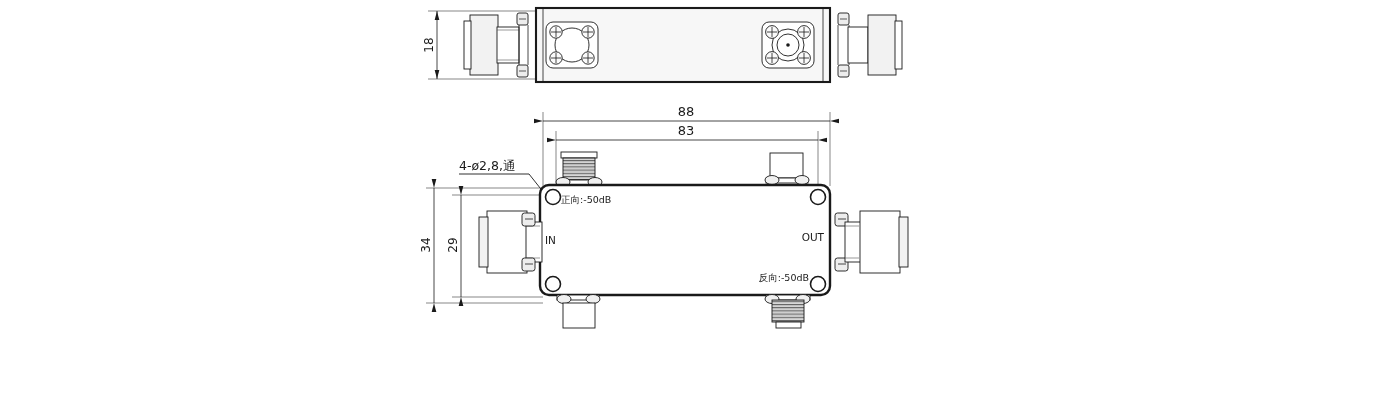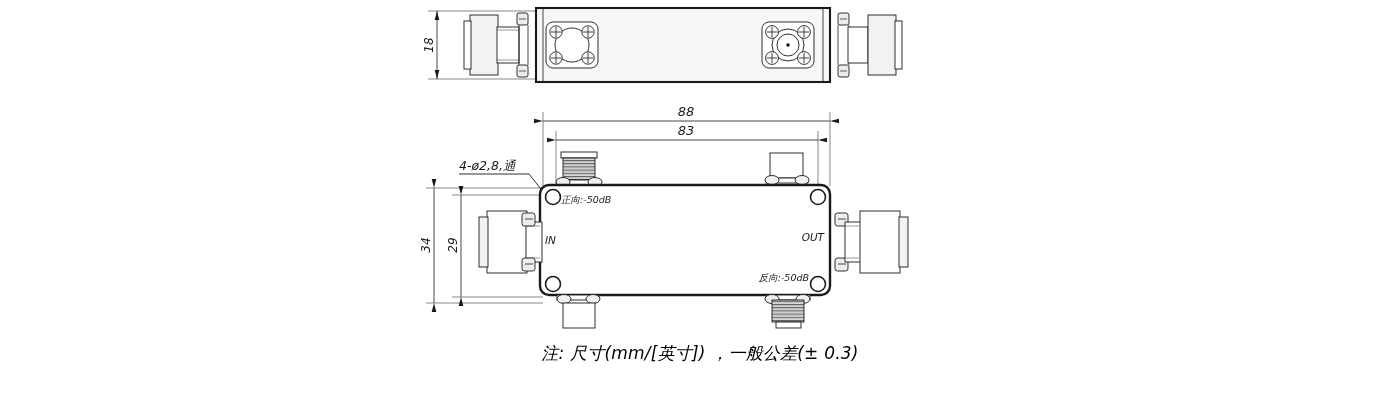--- a/index.html
+++ b/index.html
@@ -1,20 +1,20 @@
 <!DOCTYPE html>
 <html><head>
 <meta charset="utf-8">
 <style>
   html,body{margin:0;padding:0;}
   body{
     width:1400px;height:400px;background:#ffffff;overflow:hidden;
     font-family:"Liberation Sans", sans-serif;
   }
-  #stage{position:relative;width:1400px;height:384px;font-style:italic;}
+  #stage{position:relative;width:1400px;height:384px;}
   svg#dwg{position:absolute;left:0;top:0;width:1400px;height:400px;display:block;}
   .cap{
     position:absolute;left:0;width:1400px;text-align:center;
     color:#000;font-family:"DejaVu Sans", sans-serif;
   }
   .cap-cn{top:342px;font-size:17px;letter-spacing:.2px;}
   .cap-en{top:368px;font-size:17px;letter-spacing:.1px;}
 </style>
 </head>
 <body>
@@ -262,15 +262,14 @@
       <text x="561" y="203" font-size="9.5">正向:-50dB</text>
 
       <text x="809" y="281" font-size="9.5" text-anchor="end">反向:-50dB</text>
 
       <text x="545" y="244" font-size="10.5">IN</text>
 
       <text x="824" y="241" font-size="10.5" text-anchor="end">OUT</text>
     </g>
   </svg>
 
-  <div class="cap cap-cn">注: 尺寸(mm/[英寸]) ，一般公差(± 0.3)</div>
 
 </div>
 
 </body></html>

